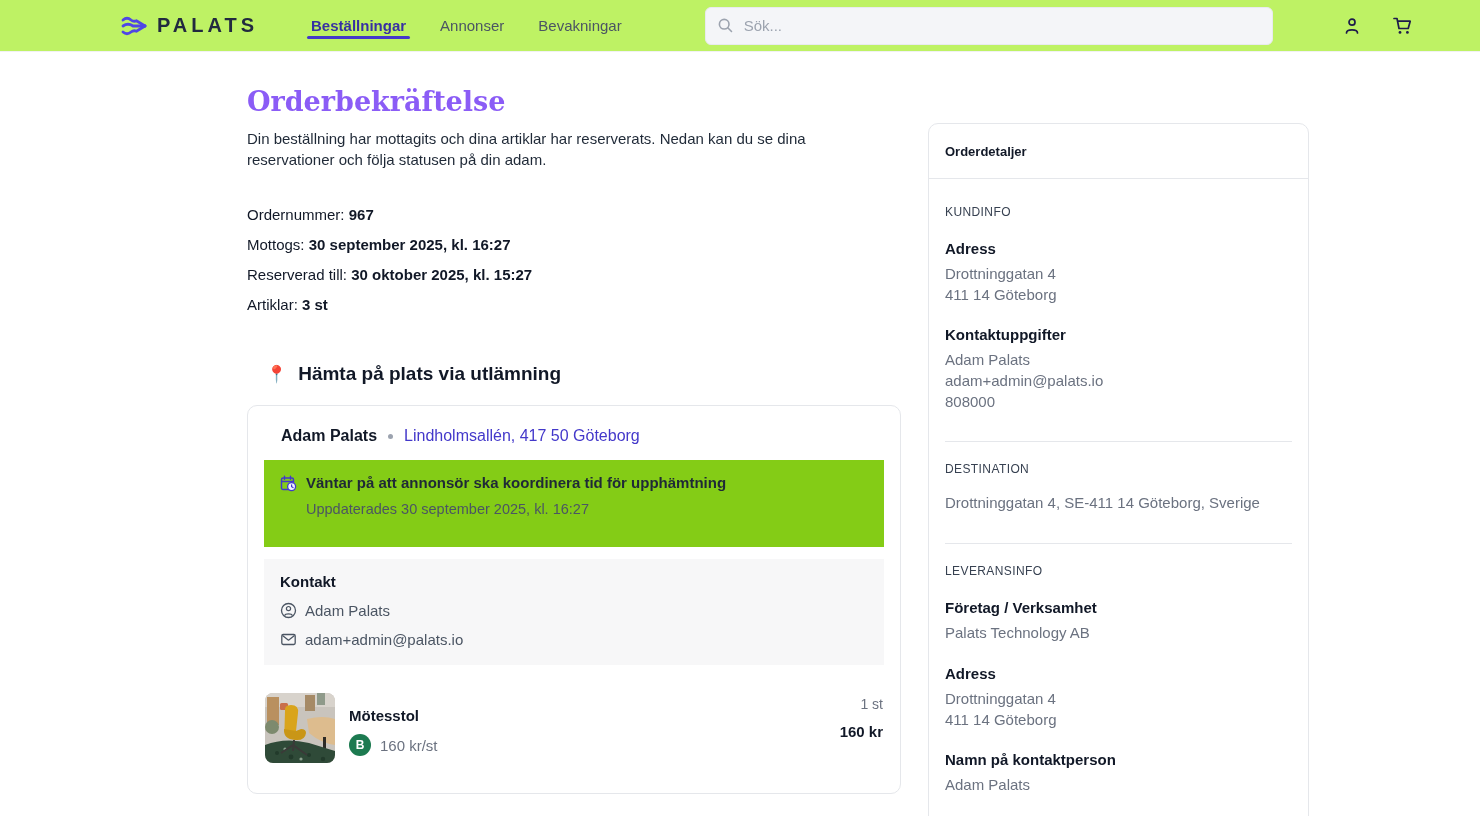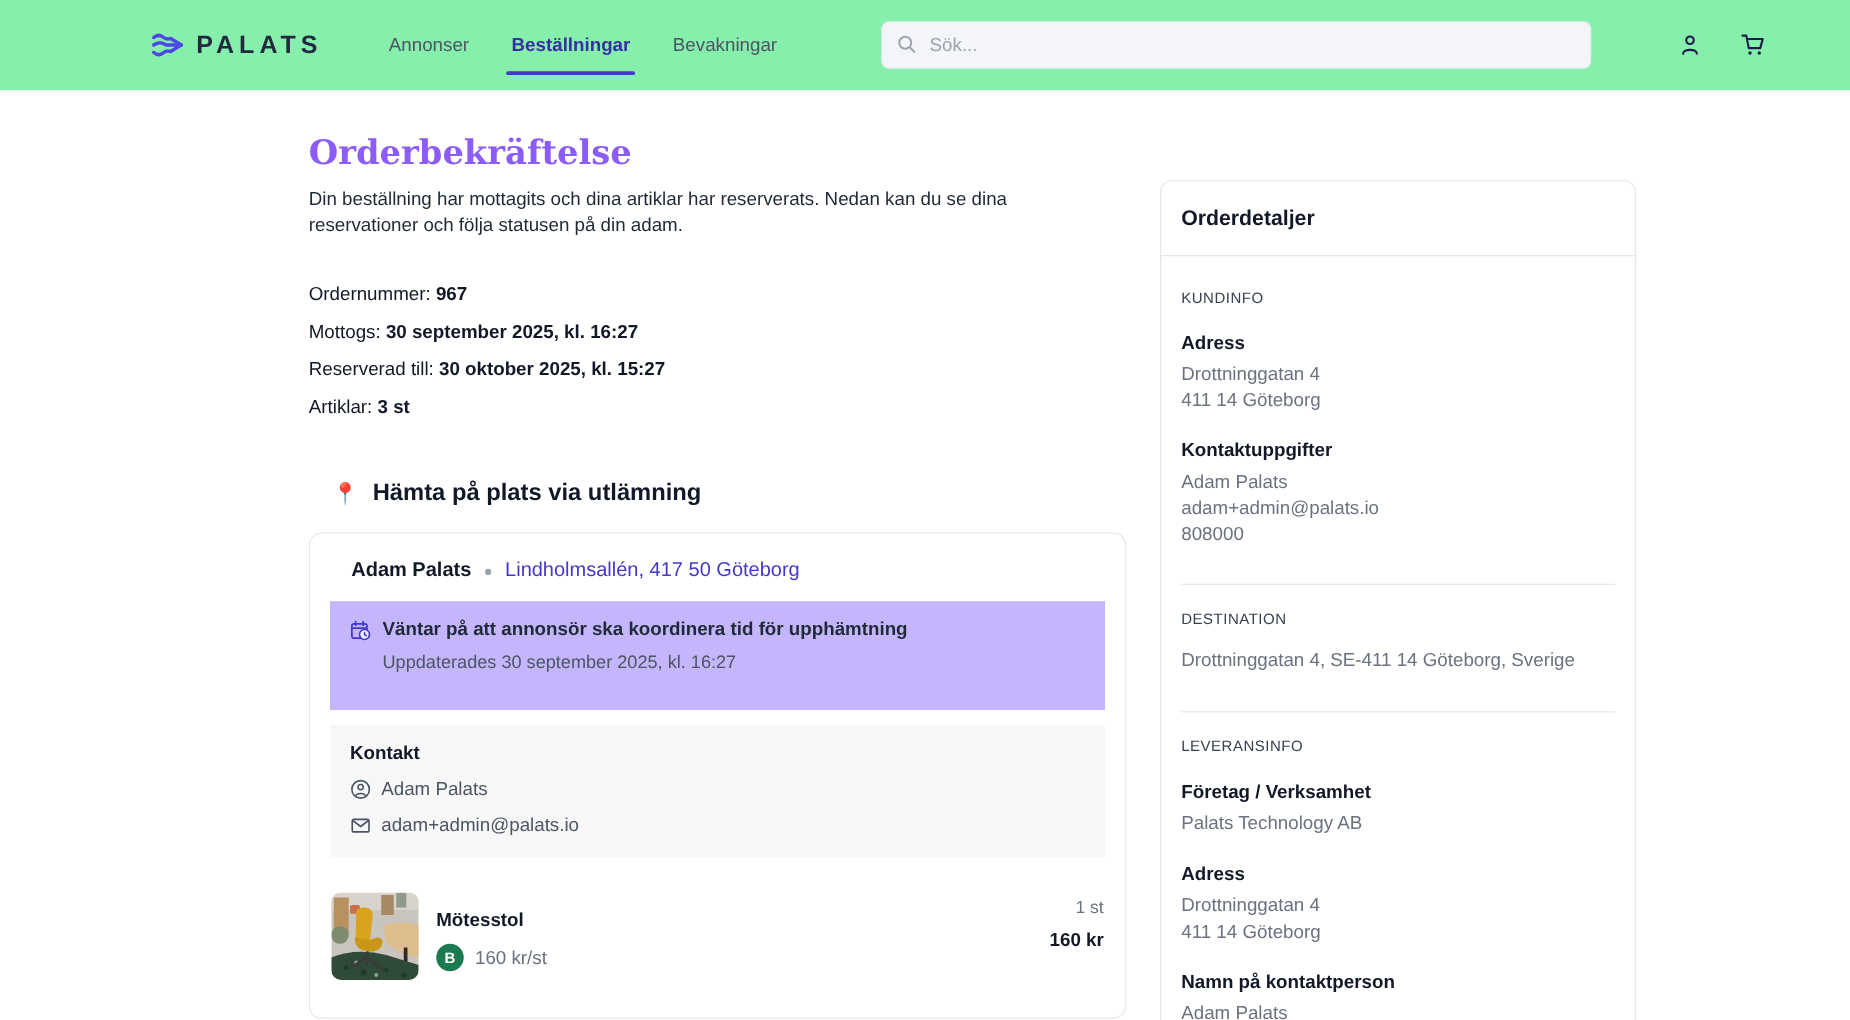--- a/index.html
+++ b/index.html
@@ -1,21 +1,21 @@
 <!DOCTYPE html>
 <html><head>
 <meta charset="utf-8">
 <style>
   * { margin:0; padding:0; box-sizing:border-box; }
   html,body { width:1480px; height:816px; overflow:hidden; background:#fff;
     font-family:"Liberation Sans", sans-serif; color:#111827; }
 
   
-  .header { height:73px; display:flex; align-items:center; padding:0 66px 0 120px;
-    border-bottom:1px solid #f1f1f4; background:#86efac; }
+  .header { height:52px; display:flex; align-items:center; padding:0 66px 0 120px;
+    border-bottom:1px solid #f1f1f4; background:#bef264; }
   .brand { display:flex; align-items:center; gap:9px; cursor:pointer; margin-right:36px; }
   .brand-name { font-size:20px; font-weight:700; letter-spacing:4px; color:#222a3f; }
   .nav { display:flex; height:100%; align-items:stretch; }
   .nav-item { display:flex; align-items:center; padding:0 12px; margin:0 5px; font-size:15px;
     font-weight:500; color:#4b5563; position:relative; cursor:pointer; }
   .nav-item.active { color:#3730a3; font-weight:700; }
   .nav-item.active::after { content:""; position:absolute; left:8px; right:8px; bottom:12px;
     height:3px; border-radius:2px; background:#4338ca; }
   .search-wrap { position:relative; margin-left:66px; width:568px; }
   .search-input { width:100%; height:38px; border:1px solid #e9eaef; background:#f4f5f8;
@@ -41,21 +41,21 @@
   .pickup-heading { margin-top:50px; margin-left:19px; display:flex; align-items:center;
     gap:11px; font-size:19px; font-weight:700; color:#111827; }
   .pickup-emoji { font-size:17px; }
 
   .order-card { margin-top:20px; border:1px solid #e5e7eb; border-radius:10px; background:#fff;
     padding:16px 16px 30px; }
   .card-head { display:flex; align-items:center; gap:11px; padding:5px 17px 15px; font-size:16px; }
   .seller-name { font-weight:700; color:#111827; }
   .dot-sep { width:5px; height:5px; border-radius:50%; background:#9ca3af; }
   .addr-link { color:#4338ca; cursor:pointer; }
-  .status-banner { background:#c4b5fd; padding:14px 16px 30px; }
+  .status-banner { background:#84cc16; padding:14px 16px 30px; }
   .status-row { display:flex; align-items:flex-start; gap:9px; }
   .status-text { font-size:15px; font-weight:700; color:#1f2937; }
   .status-sub { margin:9px 0 0 26px; font-size:14.5px; color:#4b5563; }
   .contact-box { background:#f7f7f8; margin-top:12px; padding:14px 16px 17px; }
   .contact-title { font-size:15px; font-weight:700; color:#111827; }
   .contact-row { display:flex; align-items:center; gap:8px; margin-top:12px; font-size:15px;
     color:#4b5563; }
   .product-row { display:flex; margin-top:28px; padding:0 1px; }
   .thumb { width:70px; height:70px; border-radius:8px; overflow:hidden; flex:none; cursor:pointer; }
   .prod-info { margin-left:14px; }
@@ -64,21 +64,21 @@
   .badge-b { width:22px; height:22px; border-radius:50%; background:#1c7a50; color:#fff;
     font-size:12px; font-weight:700; display:flex; align-items:center; justify-content:center; }
   .unit-price { font-size:15px; color:#6b7280; }
   .prod-right { margin-left:auto; text-align:right; }
   .prod-qty { font-size:14px; color:#6b7280; margin-top:3px; }
   .prod-total { font-size:15px; font-weight:700; color:#111827; margin-top:11px; }
 
   
   .side-card { margin-top:71px; border:1px solid #e5e7eb; border-radius:10px; background:#fff;
     height:760px; overflow:hidden; }
-  .side-head { padding:20px 16px 19px; font-size:17px; font-weight:700; color:#111827;
+  .side-head { padding:20px 16px 19px; font-size:13px; font-weight:700; color:#111827;
     border-bottom:1px solid #e5e7eb; }
   .side-body { padding:16px; }
   .sec-label { font-size:12px; font-weight:500; letter-spacing:.4px; color:#374151;
     margin-top:10px; }
   .fld-head { font-size:15px; font-weight:700; color:#111827; margin-top:21px; }
   .fld-val { font-size:15px; color:#6b7280; line-height:1.38; margin-top:7px; }
   .divider { border:none; border-top:1px solid #e5e7eb; margin:29px 0 20px; }
 </style>
 </head>
 <body>
@@ -88,22 +88,22 @@
     <span style="display:flex;">
       <svg width="28" height="28" viewBox="0 0 28 28" fill="none">
         <path d="M3,8 Q7,4.5 11,8 Q13.5,10 16.5,8.8 L25,14" stroke="#4f46e5" stroke-width="2.8" stroke-linecap="round" fill="none"></path>
         <path d="M3,14 Q8,10.5 13,14 L25,14" stroke="#4f46e5" stroke-width="2.8" stroke-linecap="round" fill="none"></path>
         <path d="M3,20 Q7,23.5 11,20 Q13.5,18 16.5,19.2 L25,14" stroke="#4f46e5" stroke-width="2.8" stroke-linecap="round" fill="none"></path>
       </svg>
     </span>
     <span class="brand-name">PALATS</span>
   </div>
   <div class="nav">
+    <div class="nav-item active">Beställningar</div>
     <div class="nav-item">Annonser</div>
-    <div class="nav-item active">Beställningar</div>
     <div class="nav-item">Bevakningar</div>
   </div>
   <div class="search-wrap">
     <span class="search-icon">
       <svg width="17" height="17" viewBox="0 0 17 17" fill="none">
         <circle cx="7.2" cy="7.2" r="4.8" stroke="#9ca3af" stroke-width="1.6"></circle>
         <path d="M10.8 10.8 L14.5 14.5" stroke="#9ca3af" stroke-width="1.6" stroke-linecap="round"></path>
       </svg>
     </span>
     <input class="search-input" type="text" placeholder="Sök..." style="">

